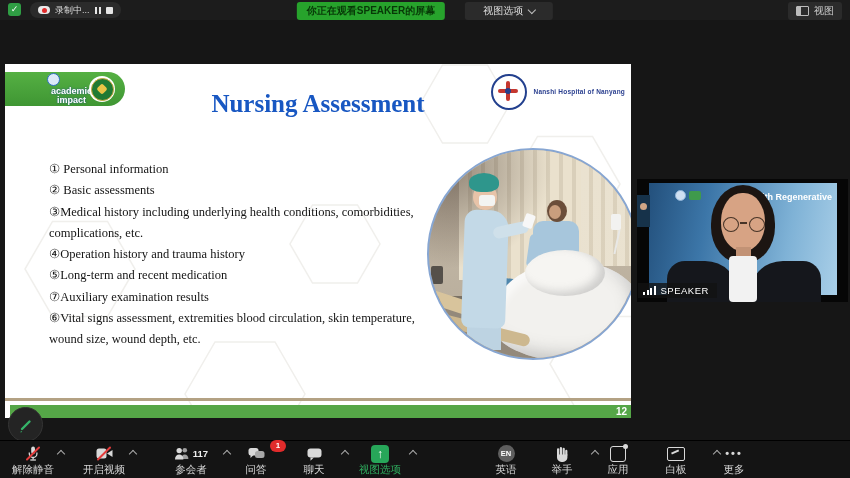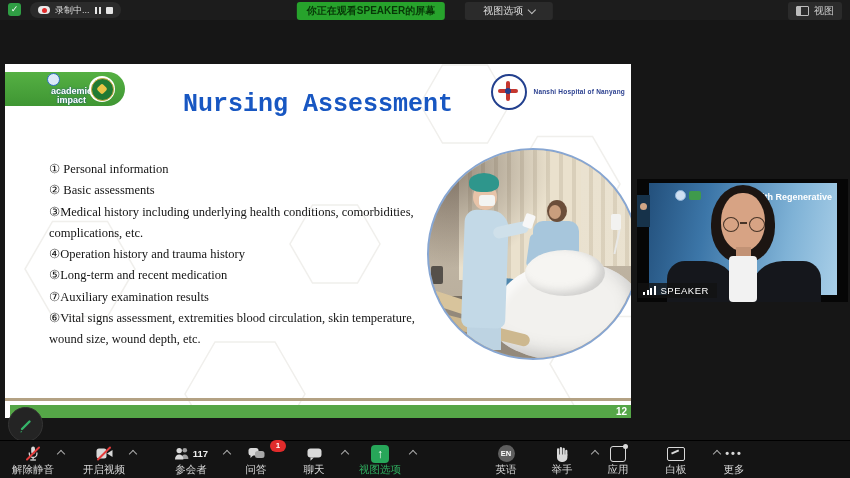--- a/index.html
+++ b/index.html
@@ -38,21 +38,21 @@
            background:linear-gradient(#55b043,#3f9633);display:flex;align-items:center;}
   .unlogo{margin-left:10px;display:flex;flex-direction:column;align-items:center;line-height:1;}
   .unemblem{width:11px;height:11px;border-radius:50%;background:#dce9f8;border:1.5px solid #2e6fc0;margin-bottom:1px;}
   .unword{color:#fff;font-weight:bold;font-size:9px;text-shadow:0 0 2px #1d4f9c;margin-left:36px;}
   .gbadge{position:absolute;right:10px;top:4px;width:26px;height:26px;border-radius:50%;background:#fff;
           display:flex;align-items:center;justify-content:center;}
   .gbadge .inner{width:21px;height:21px;border-radius:50%;background:#1f7a33;border:1px solid #caa93c;
                  display:flex;align-items:center;justify-content:center;}
   .gbadge .gold{width:8px;height:8px;background:#e8c447;transform:rotate(45deg);border-radius:2px;}
   .stitle{position:absolute;left:0;top:26px;width:626px;text-align:center;
-          font-family:Liberation Mono, monospace;font-weight:bold;font-size:25px;color:#1857c2;}
+          font-family:Liberation Serif, serif;font-weight:bold;font-size:25px;color:#1857c2;}
   .hosp{position:absolute;right:6px;top:10px;display:flex;align-items:center;gap:6px;}
   .hospemblem{width:32px;height:32px;border-radius:50%;border:2px solid #23408e;background:#fff;position:relative;}
   .hospemblem i{position:absolute;left:13px;top:5px;width:4px;height:20px;background:#c5372f;border-radius:2px;}
   .hospemblem i.h{transform:rotate(90deg);}
   .hospemblem b{position:absolute;left:12px;top:12px;width:6px;height:6px;border-radius:50%;background:#23408e;}
   .hosptext{display:flex;flex-direction:column;line-height:1.1;color:#2a3f8f;}
   .hospcn{font-family:"Liberation Serif",serif;font-weight:bold;font-size:16px;letter-spacing:1px;}
   .hospen{font-size:6.5px;font-weight:bold;letter-spacing:.2px;}
   .bullets{position:absolute;left:44px;top:95px;width:376px;font-family:"Liberation Serif",serif;
            font-size:12.5px;color:#141414;line-height:21.3px;}

